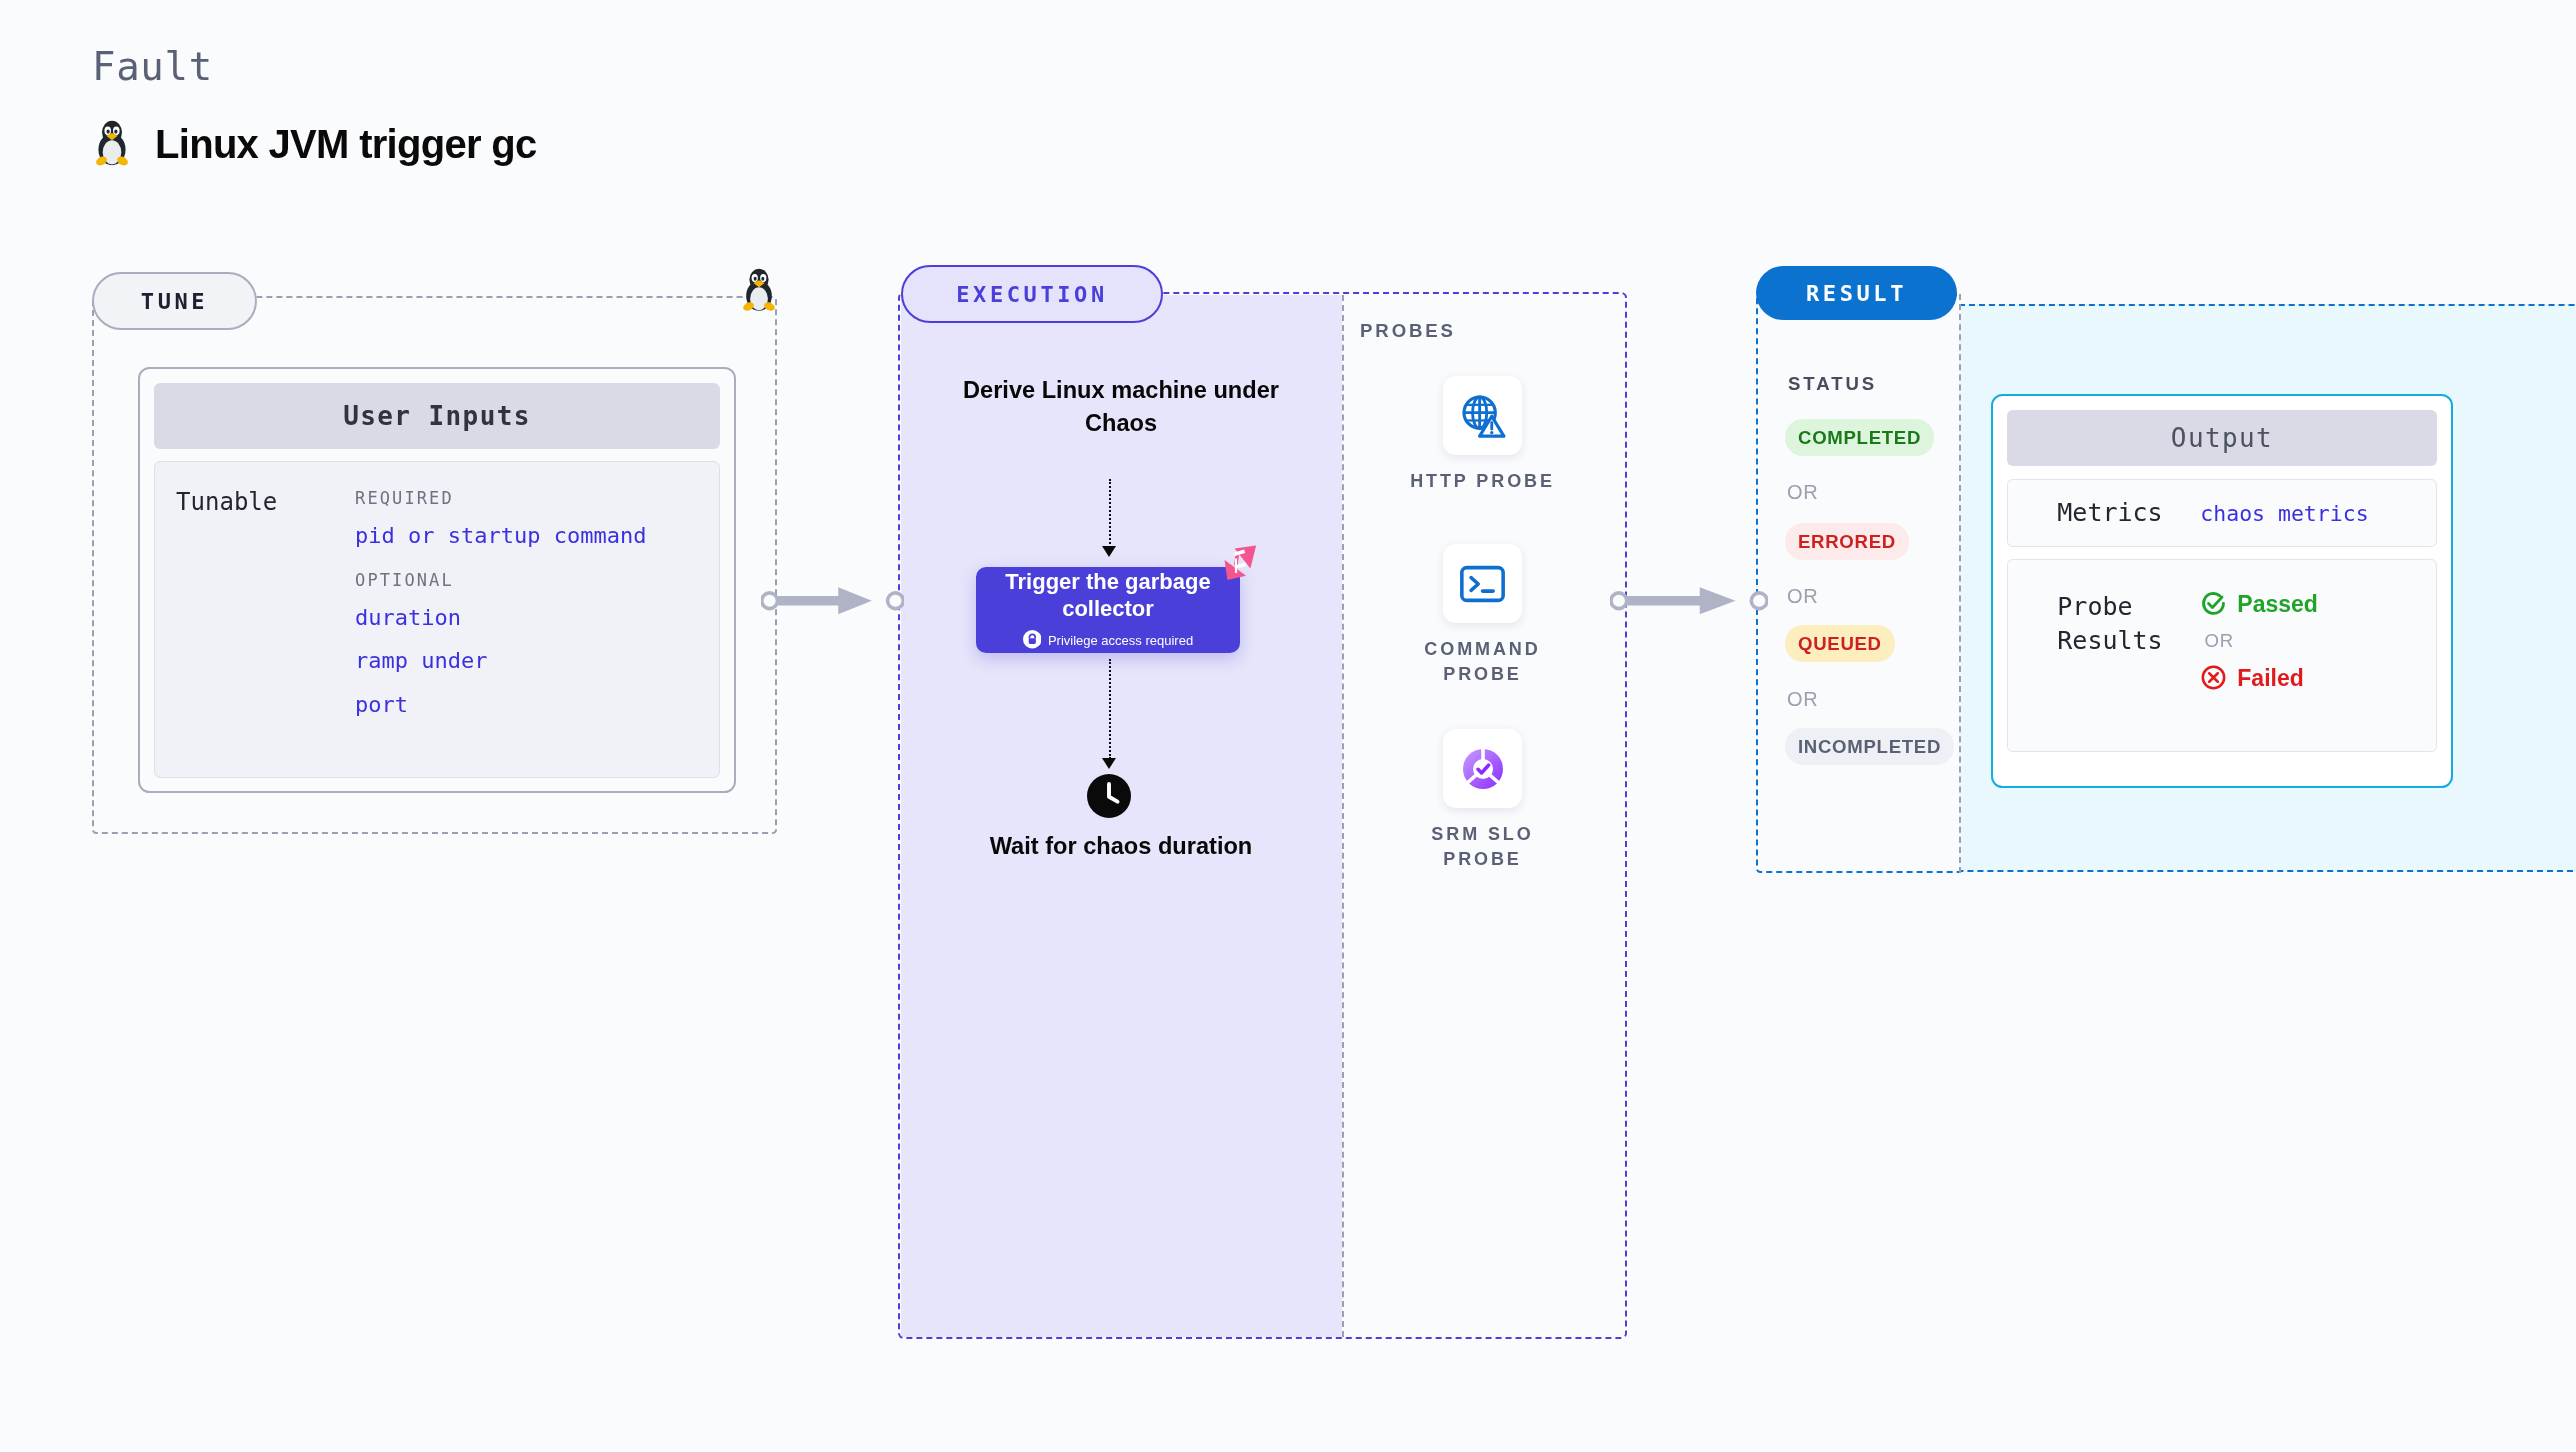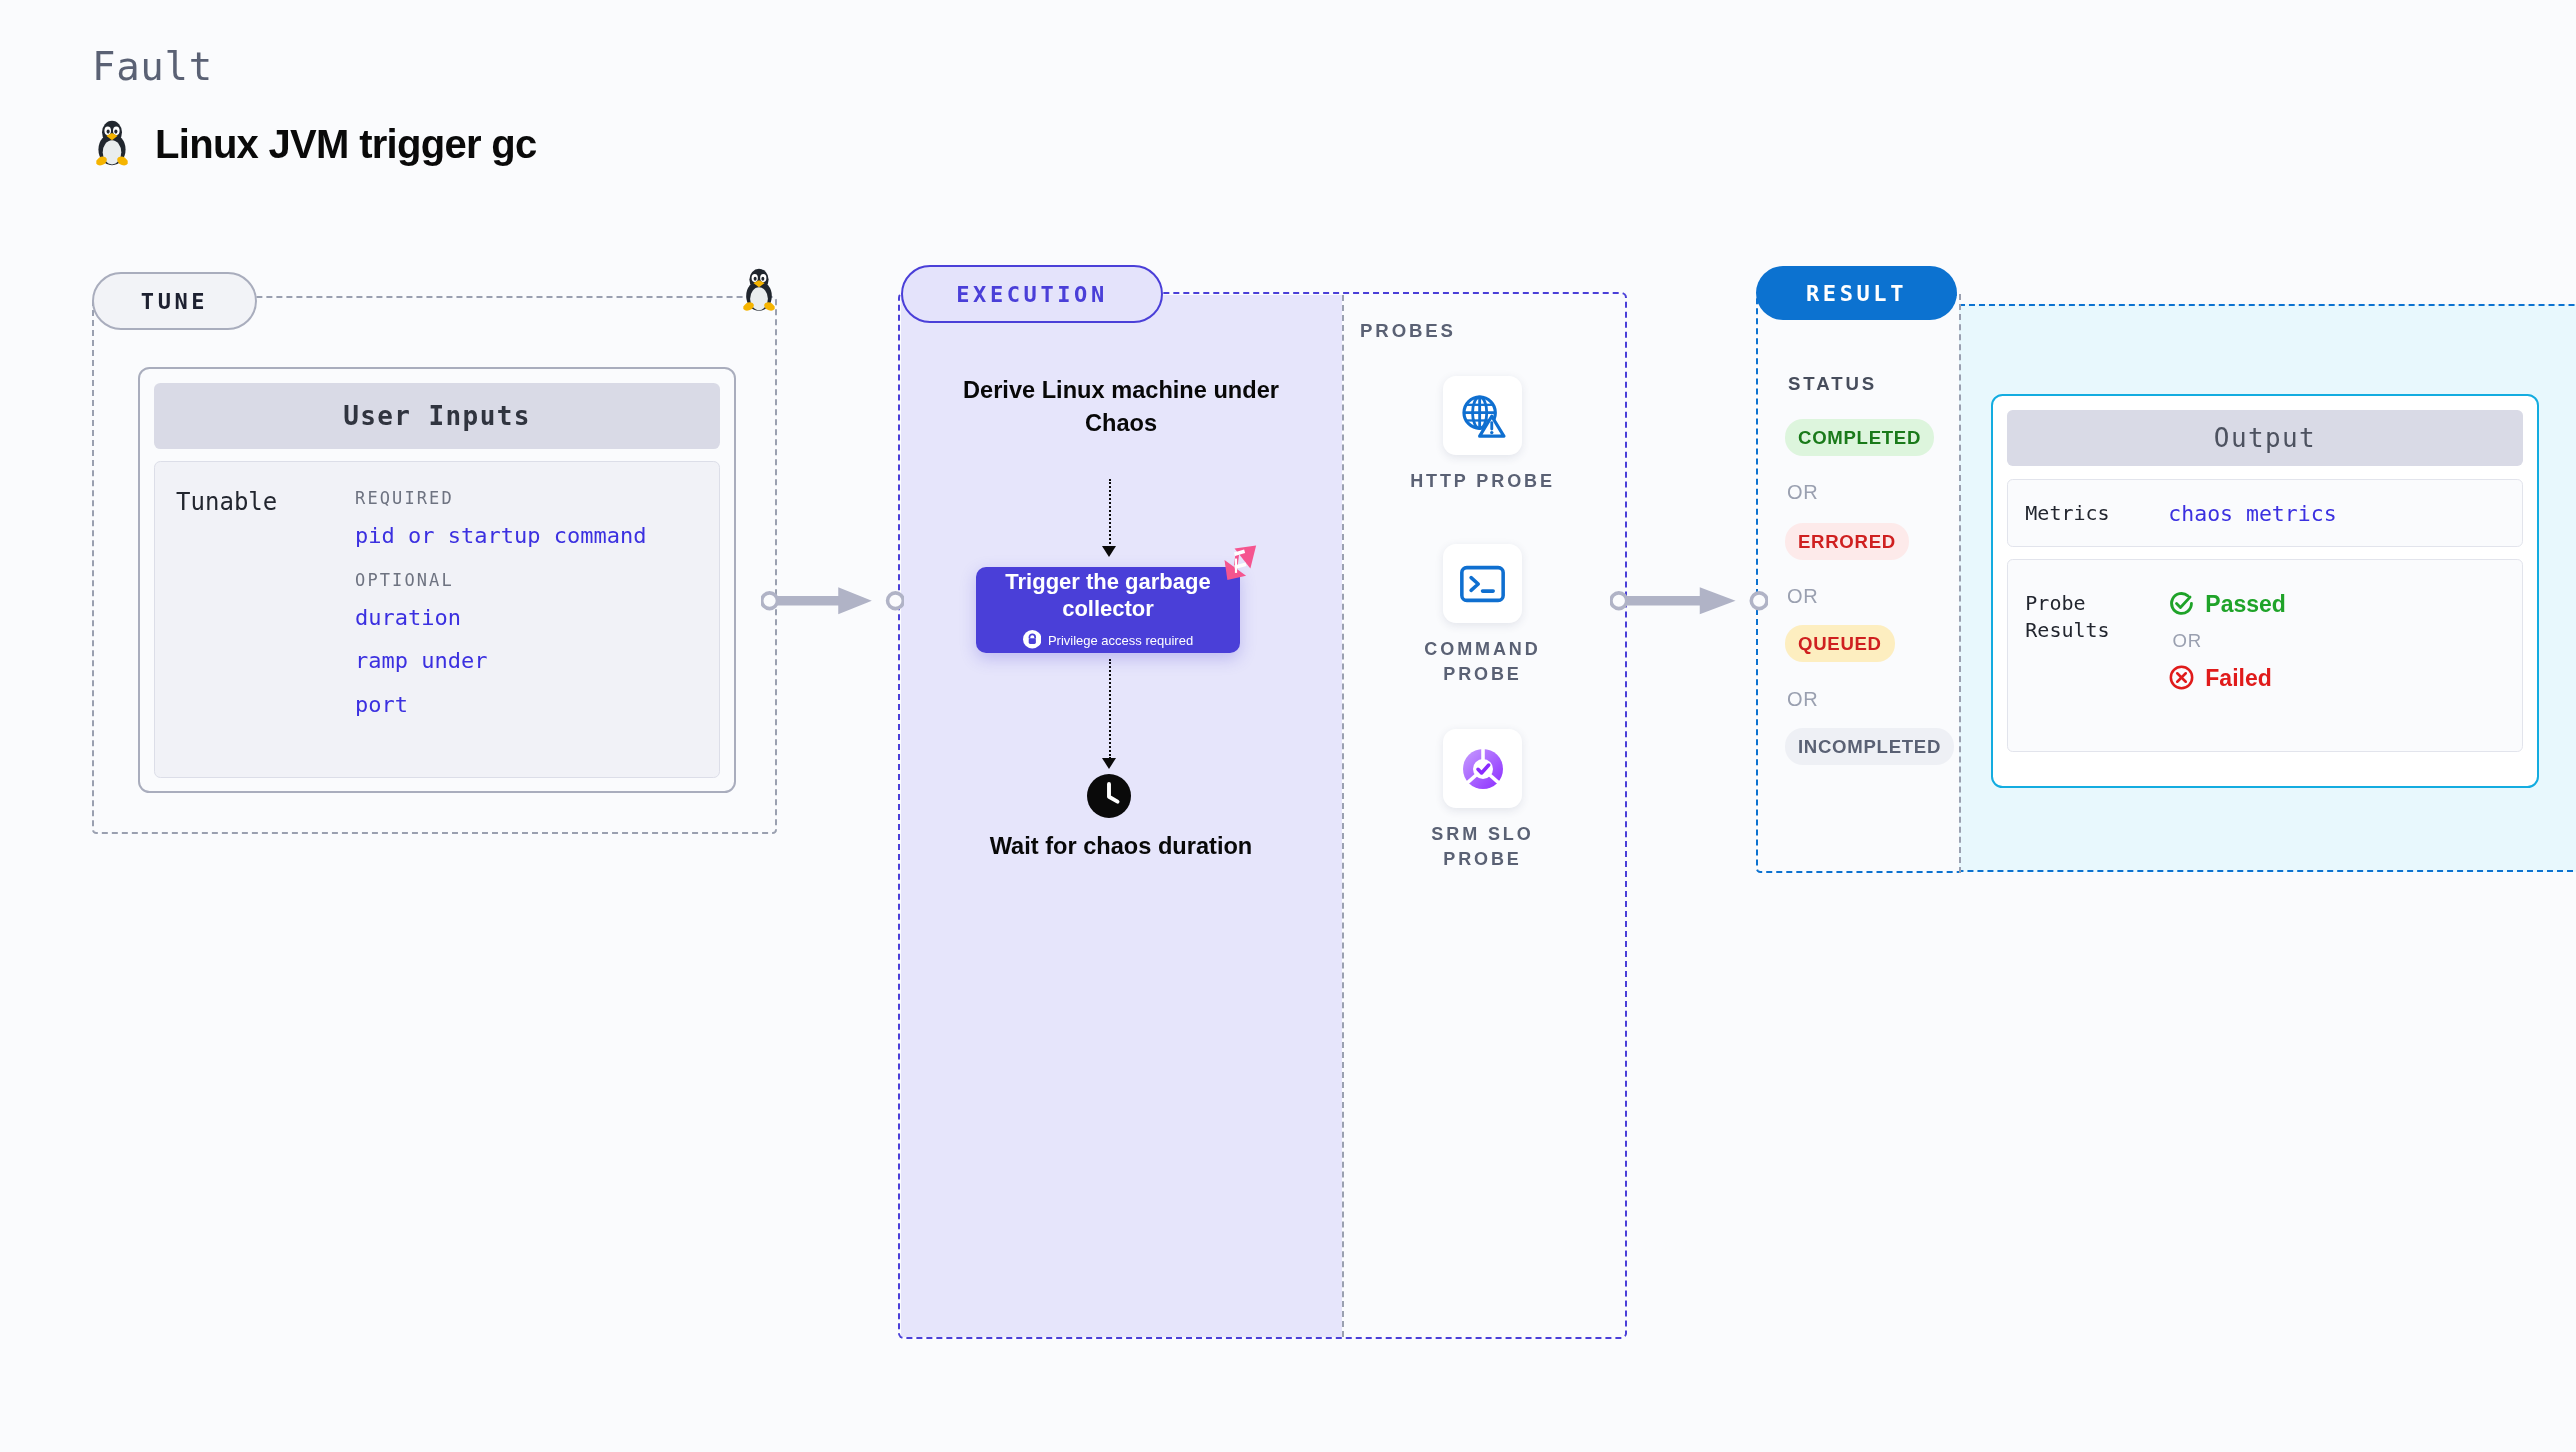--- a/index.html
+++ b/index.html
@@ -169,38 +169,38 @@
   .status-badge{
     position:absolute;left:1785px;border-radius:18px;
     display:flex;align-items:center;justify-content:center;
     font-size:18.6px;font-weight:bold;letter-spacing:0.7px;padding:0 13px;height:37px;
   }
   .or-text{
     position:absolute;left:1787px;font-size:20px;color:#9aa0b0;letter-spacing:0.7px;
   }
 
   #output-card{
-    position:absolute;left:1991px;top:394px;width:548px;height:394px;
+    position:absolute;left:1991px;top:394px;width:462px;height:394px;
     background:#ffffff;border:2.9px solid #13ace0;border-radius:11.5px;
     box-sizing:border-box;padding:14.3px;
   }
   #output-header{
     height:56px;background:#d9dae6;border-radius:5.7px;
     display:flex;align-items:center;justify-content:center;
     font-family:"DejaVu Sans Mono","Liberation Mono",monospace;
     font-size:26px;color:#4d5260;letter-spacing:1.4px;
   }
   #metrics-row{
     margin-top:13px;height:68px;background:#fafbfd;border:1.4px solid #e2e4ec;
     border-radius:5.7px;display:flex;align-items:center;padding-left:17px;
     box-sizing:border-box;
   }
   .out-key{
     font-family:"DejaVu Sans Mono","Liberation Mono",monospace;
-    font-size:20px;color:#22262f;width:143px;flex:none;line-height:1.35;
+    font-size:25px;color:#22262f;width:143px;flex:none;line-height:1.35;margin-left:32px;
   }
   .out-val-link{
     font-family:"DejaVu Sans Mono","Liberation Mono",monospace;
     font-size:21.5px;color:#3b30e0;
   }
   #probe-results-row{
     margin-top:11.5px;height:193px;background:#fafbfd;border:1.4px solid #e2e4ec;
     border-radius:5.7px;display:flex;padding:30px 0 0 17px;box-sizing:border-box;
   }
   .verdict{display:flex;align-items:center;gap:10px;}

